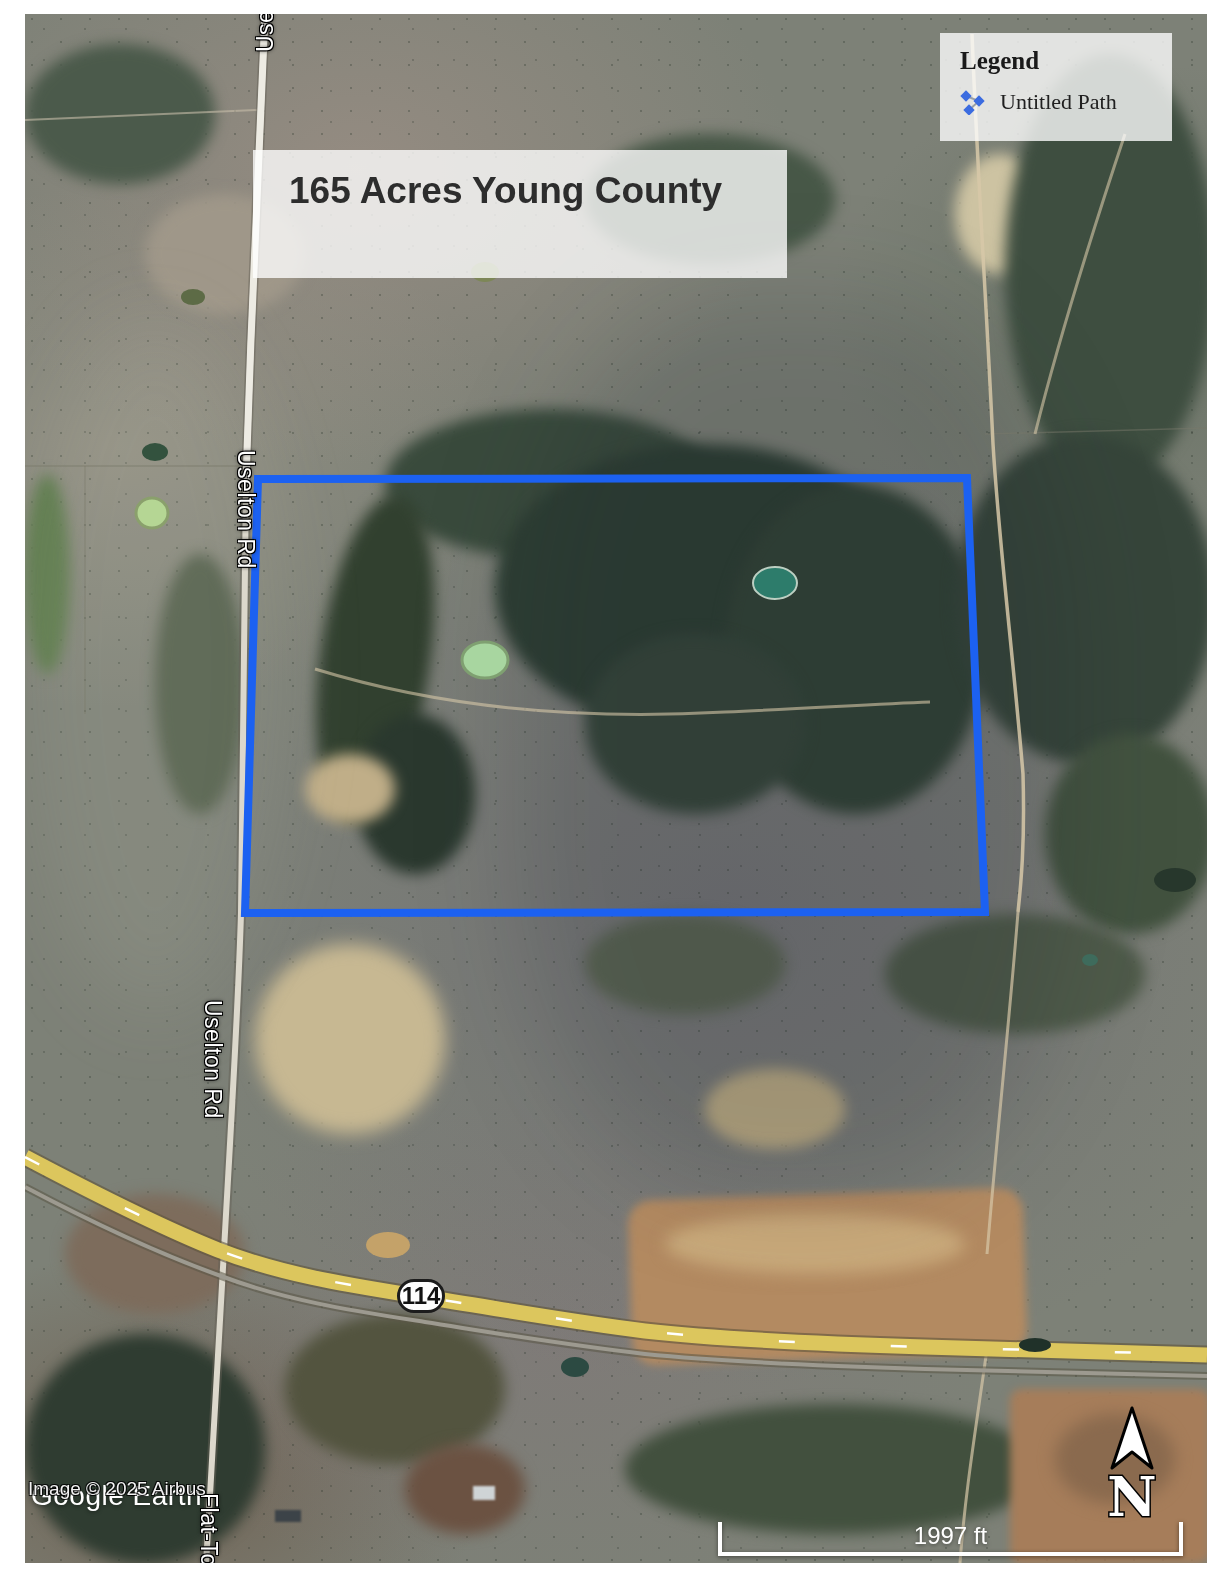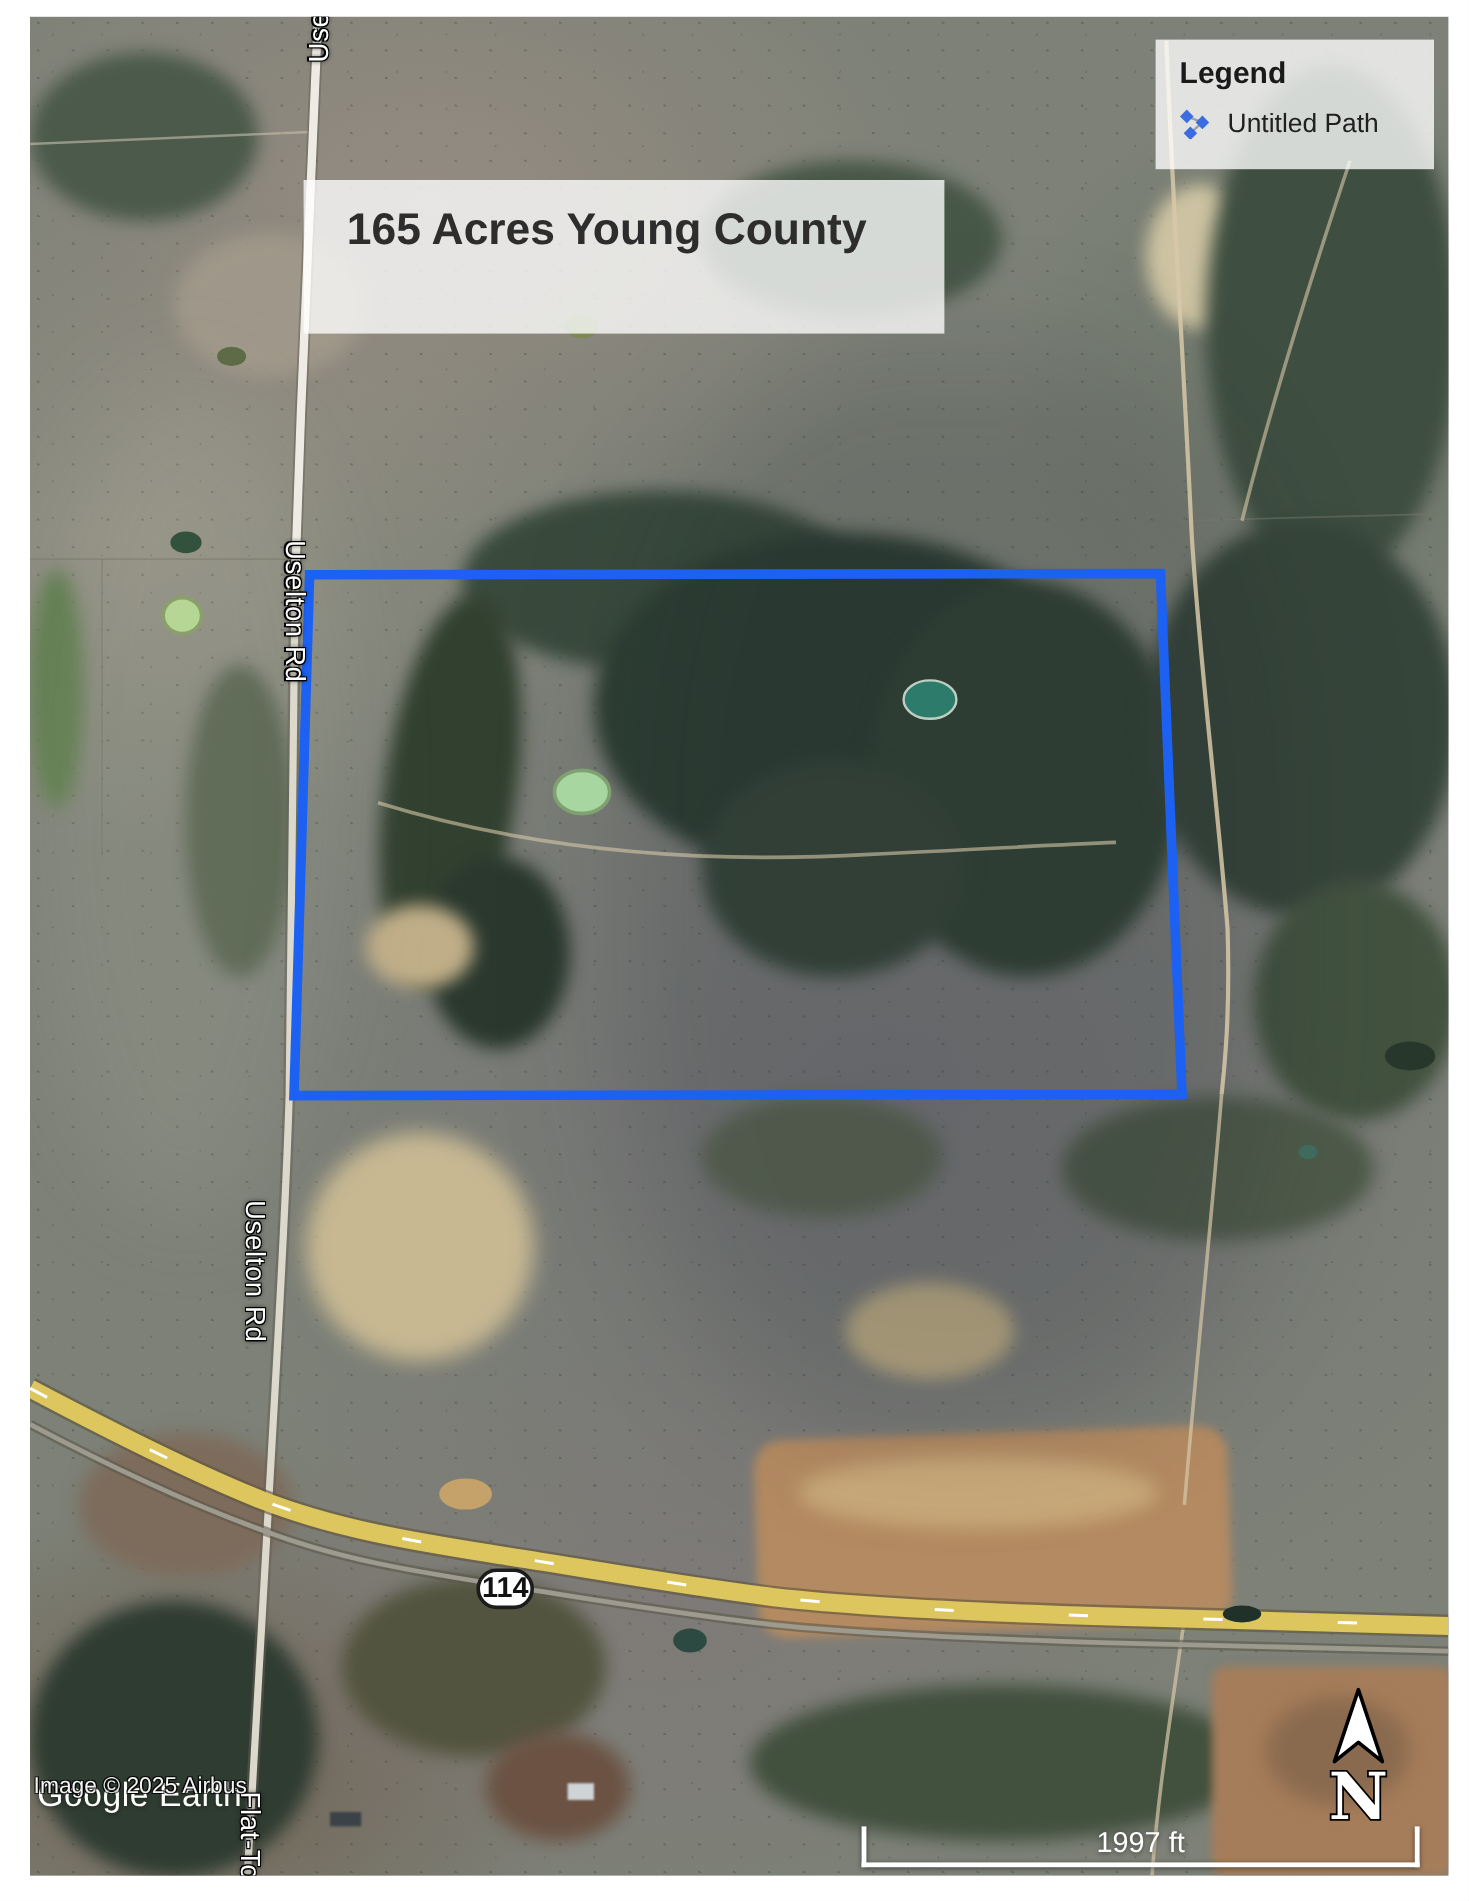--- a/index.html
+++ b/index.html
@@ -16,31 +16,31 @@
          radial-gradient(ellipse 700px 420px at 45% 86%, rgba(128,116,120,.5), transparent 62%),
          radial-gradient(ellipse 520px 360px at 12% 94%, rgba(104,80,62,.6), transparent 62%),
          radial-gradient(ellipse 520px 420px at 95% 20%, rgba(88,102,86,.5), transparent 62%);
        background-size:29px 23px, 41px 31px, auto,auto,auto,auto,auto,auto;}
   .b{position:absolute;border-radius:50%;filter:blur(7px);}
   .lin{position:absolute;left:0;top:0;}
   .panel{position:absolute;background:rgba(255,255,255,.78);color:#2b2b2b;}
   .titlebox{left:228px;top:136px;width:462px;height:108px;padding:10px 36px;box-sizing:content-box;}
   .titlebox h1{margin:10px 0 6px 0;font-size:37px;line-height:1.15;font-weight:bold;color:#2d2d2d;}
   .titlebox p{margin:0;font-size:23px;color:#3a3a3a;}
-  .legend{left:938px;top:19px;width:232px;height:108px;padding:14px 0 0 20px;box-sizing:border-box;}
+  .legend{left:915px;top:19px;width:232px;height:108px;padding:14px 0 0 20px;box-sizing:border-box;font-family:Liberation Serif, serif;}
   .legend h2{margin:0 0 14px 0;font-size:25px;font-weight:bold;color:#1a1a1a;}
   .legend .item{display:flex;align-items:flex-start;gap:14px;font-size:22px;color:#202020;}
   .road-label{position:absolute;transform-origin:top left;white-space:nowrap;color:#fff;
       font-size:23px;letter-spacing:.5px;
       text-shadow:-1px -1px 0 #000,1px -1px 0 #000,-1px 1px 0 #000,1px 1px 0 #000,0 0 4px #000;}
   .rot90{transform:rotate(90deg);}
   .rotm90{transform:rotate(-90deg);}
   .shield{position:absolute;left:372px;top:1265px;width:48px;height:34px;background:#fdfdfd;
       border:3px solid #1c1c1c;border-radius:17px;display:flex;align-items:center;justify-content:center;
-      font-size:24px;font-weight:600;color:#111;box-sizing:border-box;margin-top:28px;}
+      font-size:24px;font-weight:600;color:#111;box-sizing:border-box;}
   .ge-logo{position:absolute;left:6px;top:1466px;font-size:28px;color:#fff;letter-spacing:.5px;
       text-shadow:0 1px 4px rgba(0,0,0,.45);}
   .copyright{position:absolute;left:3px;top:1464px;font-size:19px;color:#f2f2f2;
       text-shadow:-1px -1px 0 rgba(0,0,0,.75),1px -1px 0 rgba(0,0,0,.75),-1px 1px 0 rgba(0,0,0,.75),1px 1px 0 rgba(0,0,0,.75);}
   .scalebar{position:absolute;left:693px;top:1508px;width:465px;height:34px;
       border-left:4px solid #fff;border-right:4px solid #fff;border-bottom:4px solid #fff;
       box-sizing:border-box;display:flex;align-items:center;justify-content:center;
       filter:drop-shadow(0 1px 2px rgba(0,0,0,.5));}
   .scalebar span{font-size:24px;color:#fff;margin-bottom:2px;}
   .north{position:absolute;left:1075px;top:1392px;}

